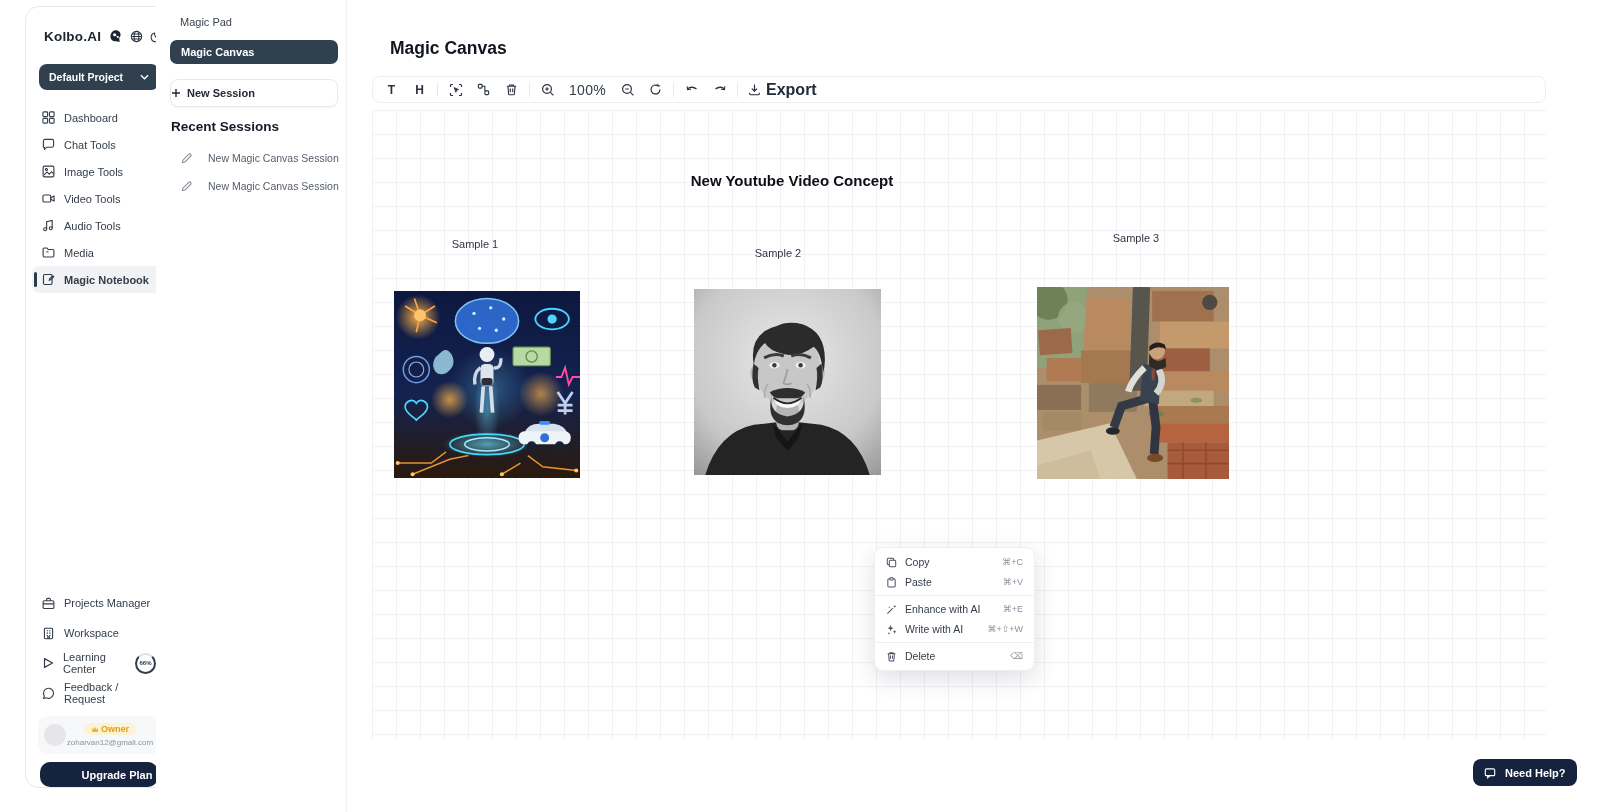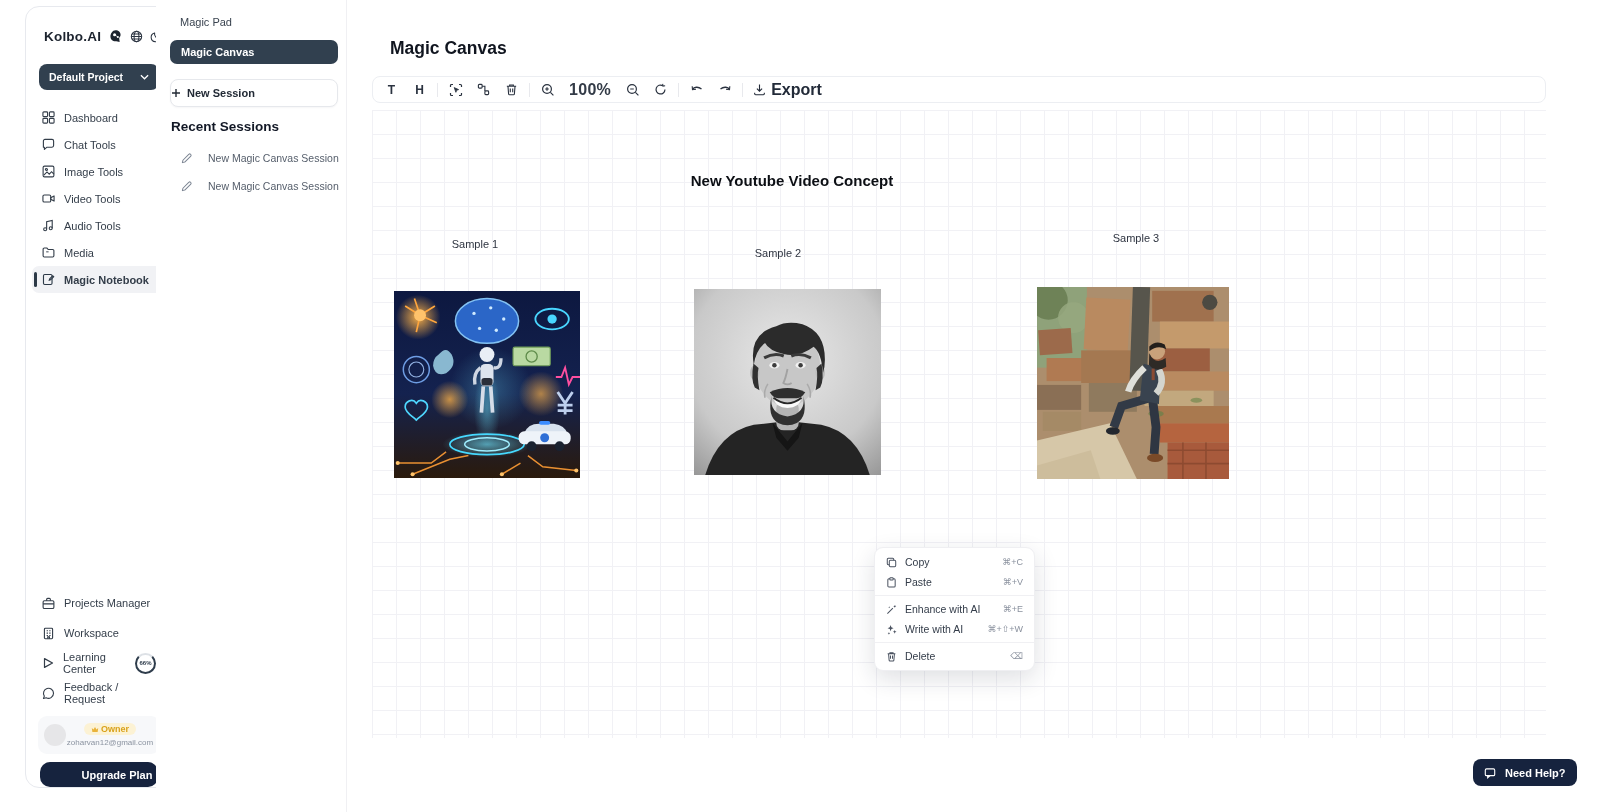--- a/index.html
+++ b/index.html
@@ -80,21 +80,21 @@
     position:absolute; left:372px; top:76px; width:1174px; height:27px;
     background:#fff; border:1px solid #eceef2; border-radius:8px;
     display:flex; align-items:center; gap:7px; padding:0 8px;
   }
   .tb-btn {
     height:21px; min-width:21px; padding:0 3px; border:none; background:transparent; border-radius:5px;
     display:flex; align-items:center; justify-content:center; gap:5px;
     font-family:inherit; font-size:12px; font-weight:600; color:#2b3340; cursor:pointer;
   }
   .tb-sep { width:1px; height:14px; background:#e8e9ed; }
-  .zoom-val { font-size:16px; font-weight:700; color:#333b47; letter-spacing:.3px; padding:0 4px; }
+  .zoom-val { font-size:14px; font-weight:400; color:#333b47; letter-spacing:.3px; padding:0 4px; }
   .export-label { font-size:16px; font-weight:600; color:#222a38; }
 
   .canvas {
     position:absolute; left:372px; top:110px; width:1174px; height:628px;
     background-color:#fff;
     background-image:
       linear-gradient(#f1f1f5 1px, transparent 1px),
       linear-gradient(90deg, #f1f1f5 1px, transparent 1px);
     background-size:24px 24px;
     padding-left:28px;

